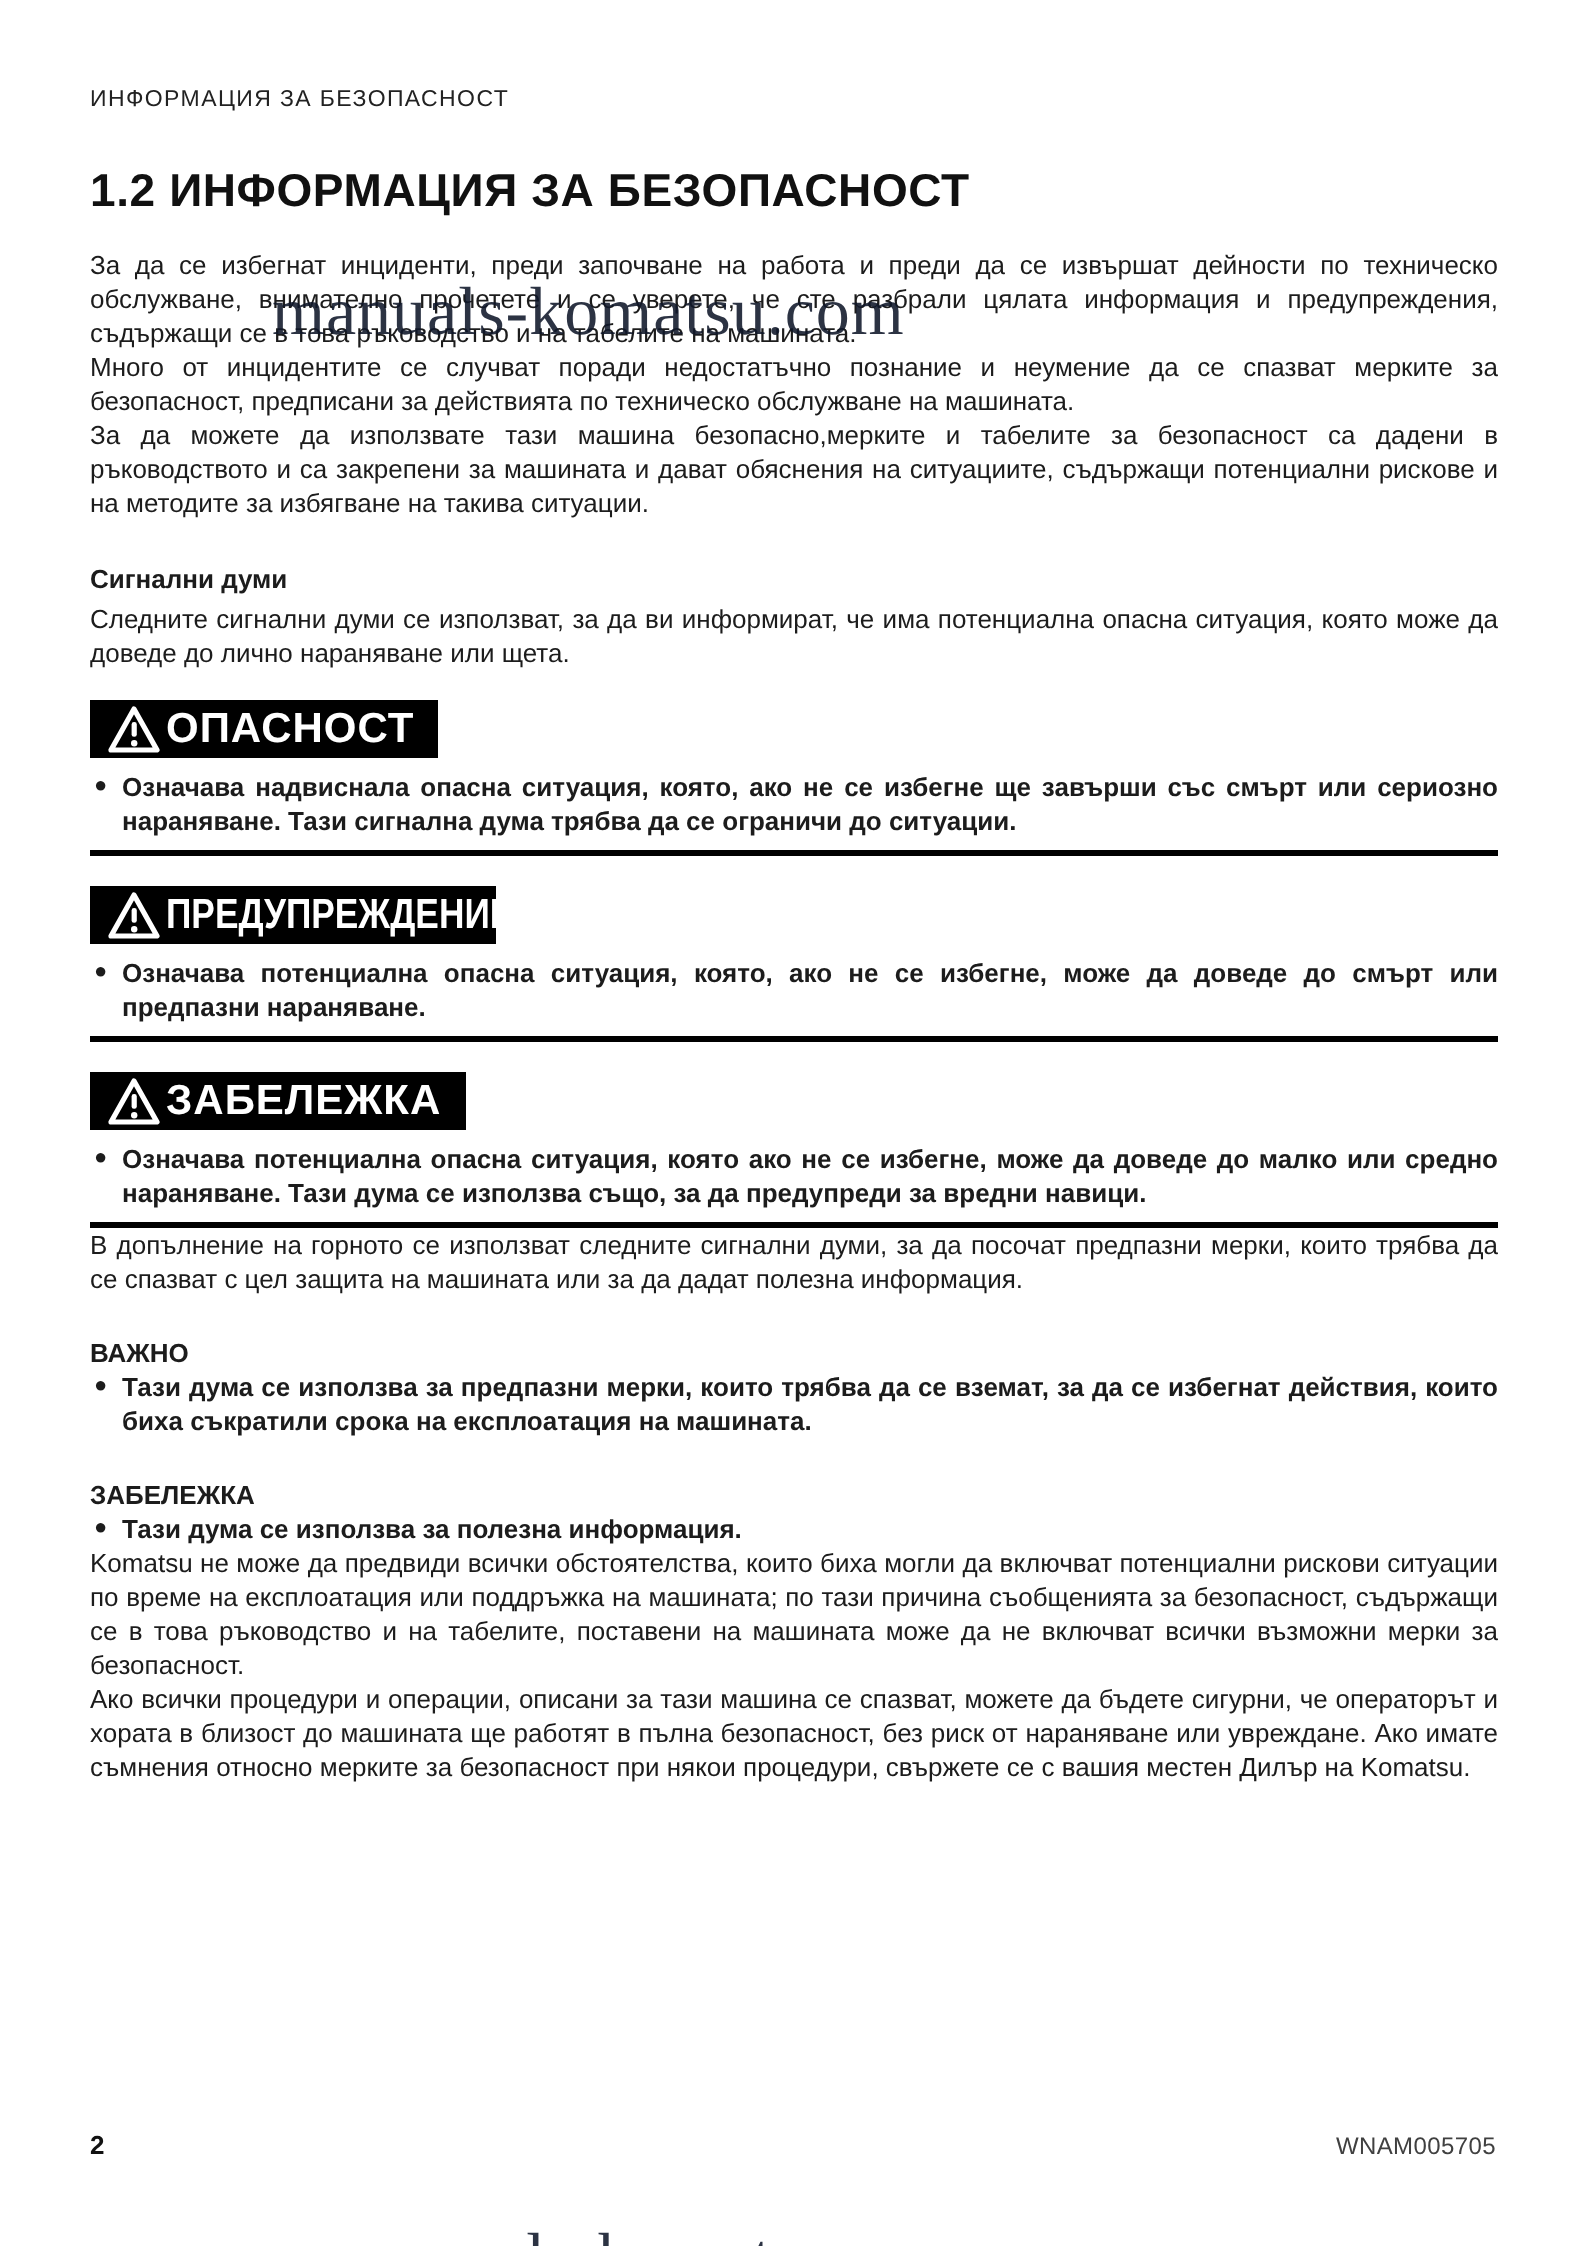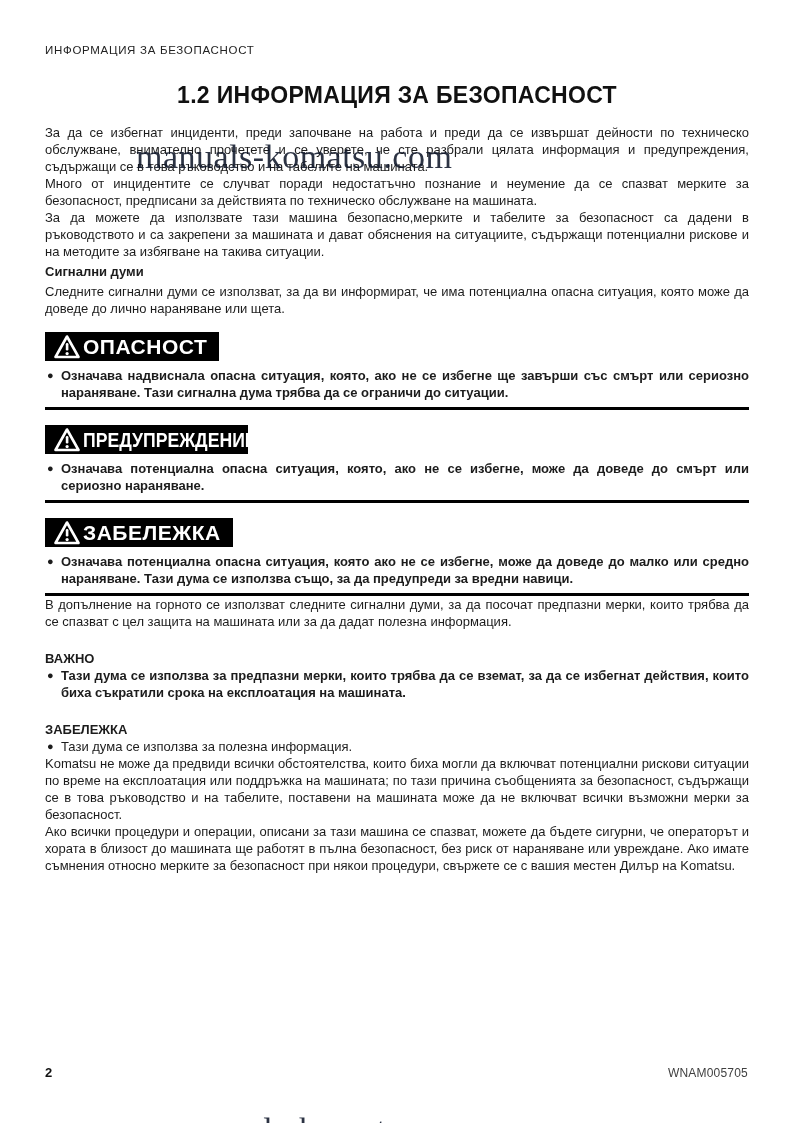--- a/index.html
+++ b/index.html
@@ -16,28 +16,27 @@
     position:absolute; left:45px; top:0; width:704px;
   }
   .running-head {
     margin-top:44px;
     font-size:11.5px; letter-spacing:0.7px; color:#222;
   }
   .page-title {
     margin-top:26px;
     font-size:23px; font-weight:bold; letter-spacing:0.3px; color:#111;
     white-space:nowrap;
-    text-align:center;
   }
   p.body, .bullet-text {
     margin:0; font-size:13px; line-height:17px; text-align:justify;
   }
   .first-para { margin-top:9px; }
   .subhead {
-    margin:3px 0 3px 0; font-size:13px; font-weight:bold; line-height:17px;
+    margin:21px 0 3px 0; font-size:13px; font-weight:bold; line-height:17px;
   }
   .notice-head {
     margin:20px 0 0 0; font-size:13px; font-weight:bold; line-height:17px;
   }
   .warn-block { margin-top:15px; }
   .warn-box {
     display:flex; align-items:center; gap:3px;
     background:#000; color:#fff;
     height:29px; padding:0 12px 0 9px;
     width:fit-content;
@@ -47,21 +46,21 @@
     white-space:nowrap; line-height:1;
   }
   .warn-label.cond {
     width:153px; transform:scaleX(0.84); transform-origin:left center;
     letter-spacing:0px;
   }
   .bullet-row { display:flex; margin-top:6px; }
   .bullet-row .dot {
     flex:0 0 14px; font-size:11px; line-height:17px; padding-left:2px;
   }
-  .bullet-row .bullet-text { flex:1; }
+  .bullet-row .bullet-text { flex:1;font-weight:bold; }
   .bullet-row.bold-bullet .bullet-text, .bullet-row.bold-bullet .dot { font-weight:bold; }
   .rule {
     border:0; border-top:3px solid #000; margin:6px 0 0 0; width:704px;
   }
   .after-rules { margin-top:9px; }
   .footer-page-num {
     position:absolute; left:45px; top:1065px;
     font-size:13px; font-weight:bold; color:#111;
   }
   .footer-doc-code {
@@ -119,21 +118,21 @@
           <svg class="tri-icon" width="26" height="24" viewBox="0 0 26 24">
             <path d="M13 1.5 L24.5 22 L1.5 22 Z" fill="#000" stroke="#fff" stroke-width="2.6" stroke-linejoin="round"></path>
             <rect x="11.8" y="8" width="2.6" height="7.4" rx="1.2" fill="#fff"></rect>
             <circle cx="13.1" cy="18.6" r="1.6" fill="#fff"></circle>
           </svg>
         </span>
         <span class="warn-label cond">ПРЕДУПРЕЖДЕНИЕ</span>
       </div>
       <div class="bullet-row bold-bullet">
         <span class="dot">●</span>
-        <span class="bullet-text">Означава потенциална опасна ситуация, която, ако не се избегне, може да доведе до смърт или сериозно нараняване.</span>
+        <span class="bullet-text">Означава потенциална опасна ситуация, която, ако не се избегне, може да доведе до смърт или предпазни нараняване.</span>
       </div>
       <hr class="rule">
     </div>
 
     <div class="warn-block">
       <div class="warn-box">
         <span>
           <svg class="tri-icon" width="26" height="24" viewBox="0 0 26 24">
             <path d="M13 1.5 L24.5 22 L1.5 22 Z" fill="#000" stroke="#fff" stroke-width="2.6" stroke-linejoin="round"></path>
             <rect x="11.8" y="8" width="2.6" height="7.4" rx="1.2" fill="#fff"></rect>

